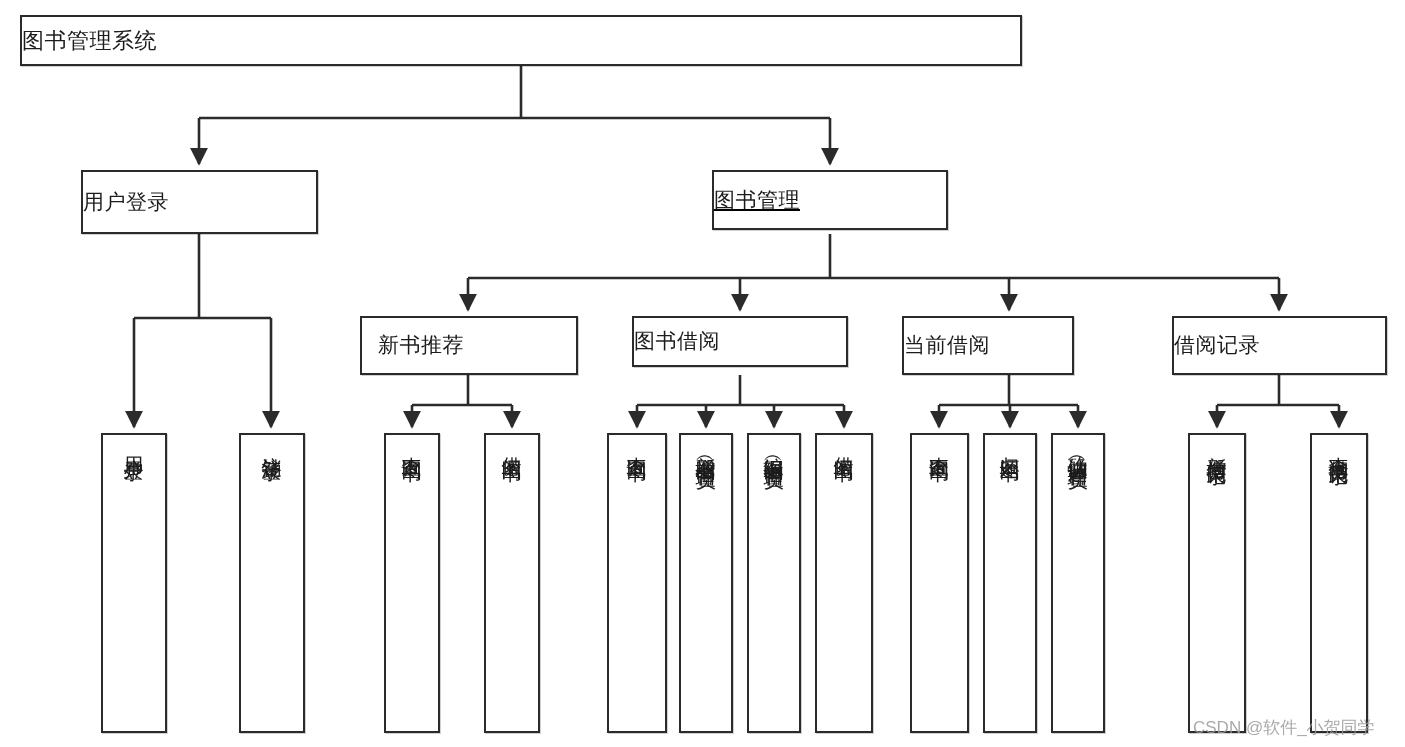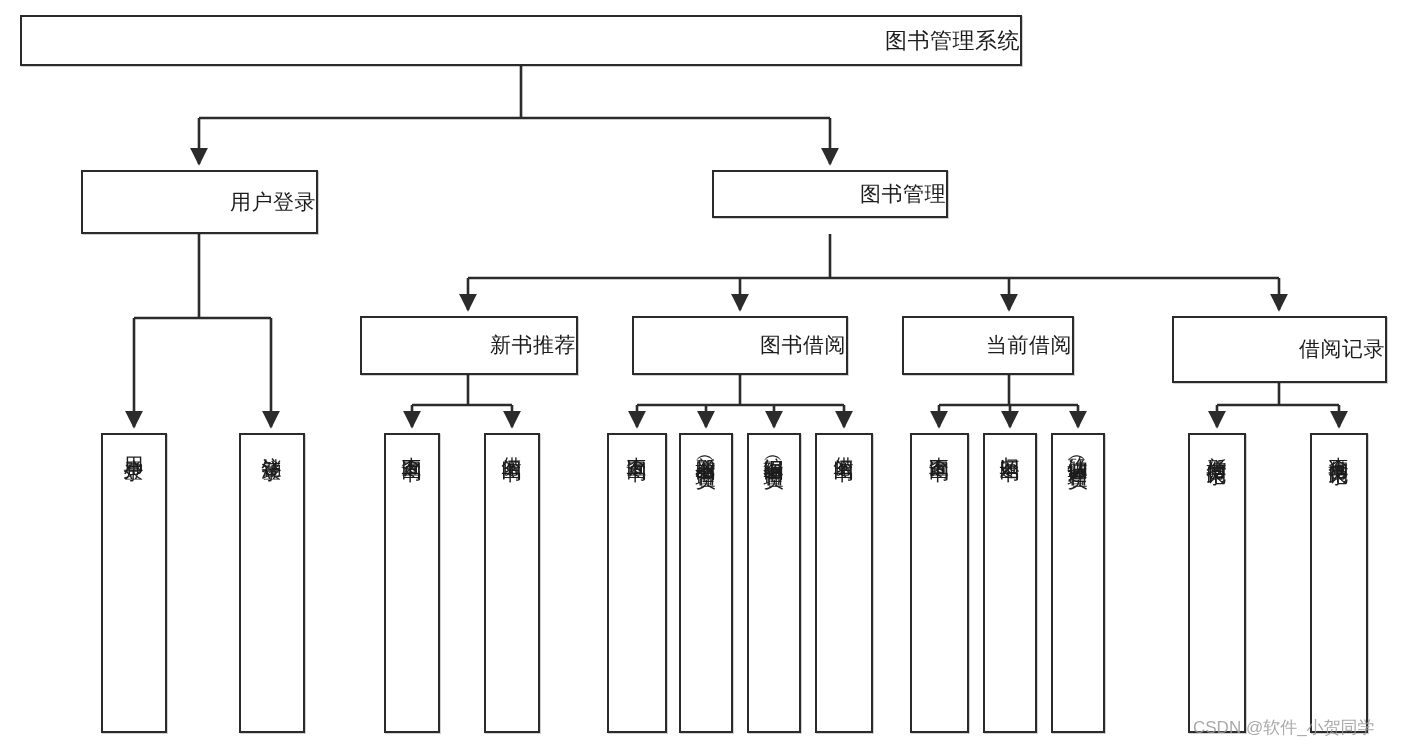--- a/index.html
+++ b/index.html
@@ -26,21 +26,21 @@
     height: 747px;
     pointer-events: none;
   }
   .node {
     position: absolute;
     box-sizing: border-box;
     background: #ffffff;
     border: 2px solid #2b2b2b;
     display: flex;
     align-items: center;
-    justify-content: flex-end;
+    justify-content: flex-start;
     box-shadow: 1px 1px 0 rgba(0,0,0,0.18);
   }
   .node-label {
     color: #1c1c1c;
     font-size: 21px;
     line-height: 1.25;
     letter-spacing: 0.5px;
     white-space: nowrap;
   }
   .node.horizontal .node-label {
@@ -126,34 +126,34 @@
     </g>
   </svg>
 
   <div class="node horizontal root" style="left:20px; top:15px; width:1002px; height:51px;">
     <span class="node-label">图书管理系统</span>
   </div>
 
   <div class="node horizontal" style="left:81px; top:170px; width:237px; height:64px;">
     <span class="node-label">用户登录</span>
   </div>
-  <div class="node horizontal" style="left:712px; top:170px; width:236px; height:48px;">
+  <div class="node horizontal" style="left:712px; top:170px; width:236px; height:60px;text-decoration:underline;">
     <span class="node-label">图书管理</span>
   </div>
 
   <div class="node horizontal" style="left:360px; top:316px; width:218px; height:59px;padding-left:16px;">
     <span class="node-label">新书推荐</span>
   </div>
-  <div class="node horizontal" style="left:632px; top:316px; width:216px; height:59px;">
+  <div class="node horizontal" style="left:632px; top:316px; width:216px; height:51px;">
     <span class="node-label">图书借阅</span>
   </div>
   <div class="node horizontal" style="left:902px; top:316px; width:172px; height:59px;">
     <span class="node-label">当前借阅</span>
   </div>
-  <div class="node horizontal" style="left:1172px; top:316px; width:215px; height:67px;">
+  <div class="node horizontal" style="left:1172px; top:316px; width:215px; height:59px;">
     <span class="node-label">借阅记录</span>
   </div>
 
   <div class="node vertical" style="left:101px; top:433px; width:66px; height:300px;">
     <span class="node-label">用户登录</span>
   </div>
   <div class="node vertical" style="left:239px; top:433px; width:66px; height:300px;">
     <span class="node-label">注销登录</span>
   </div>
 

